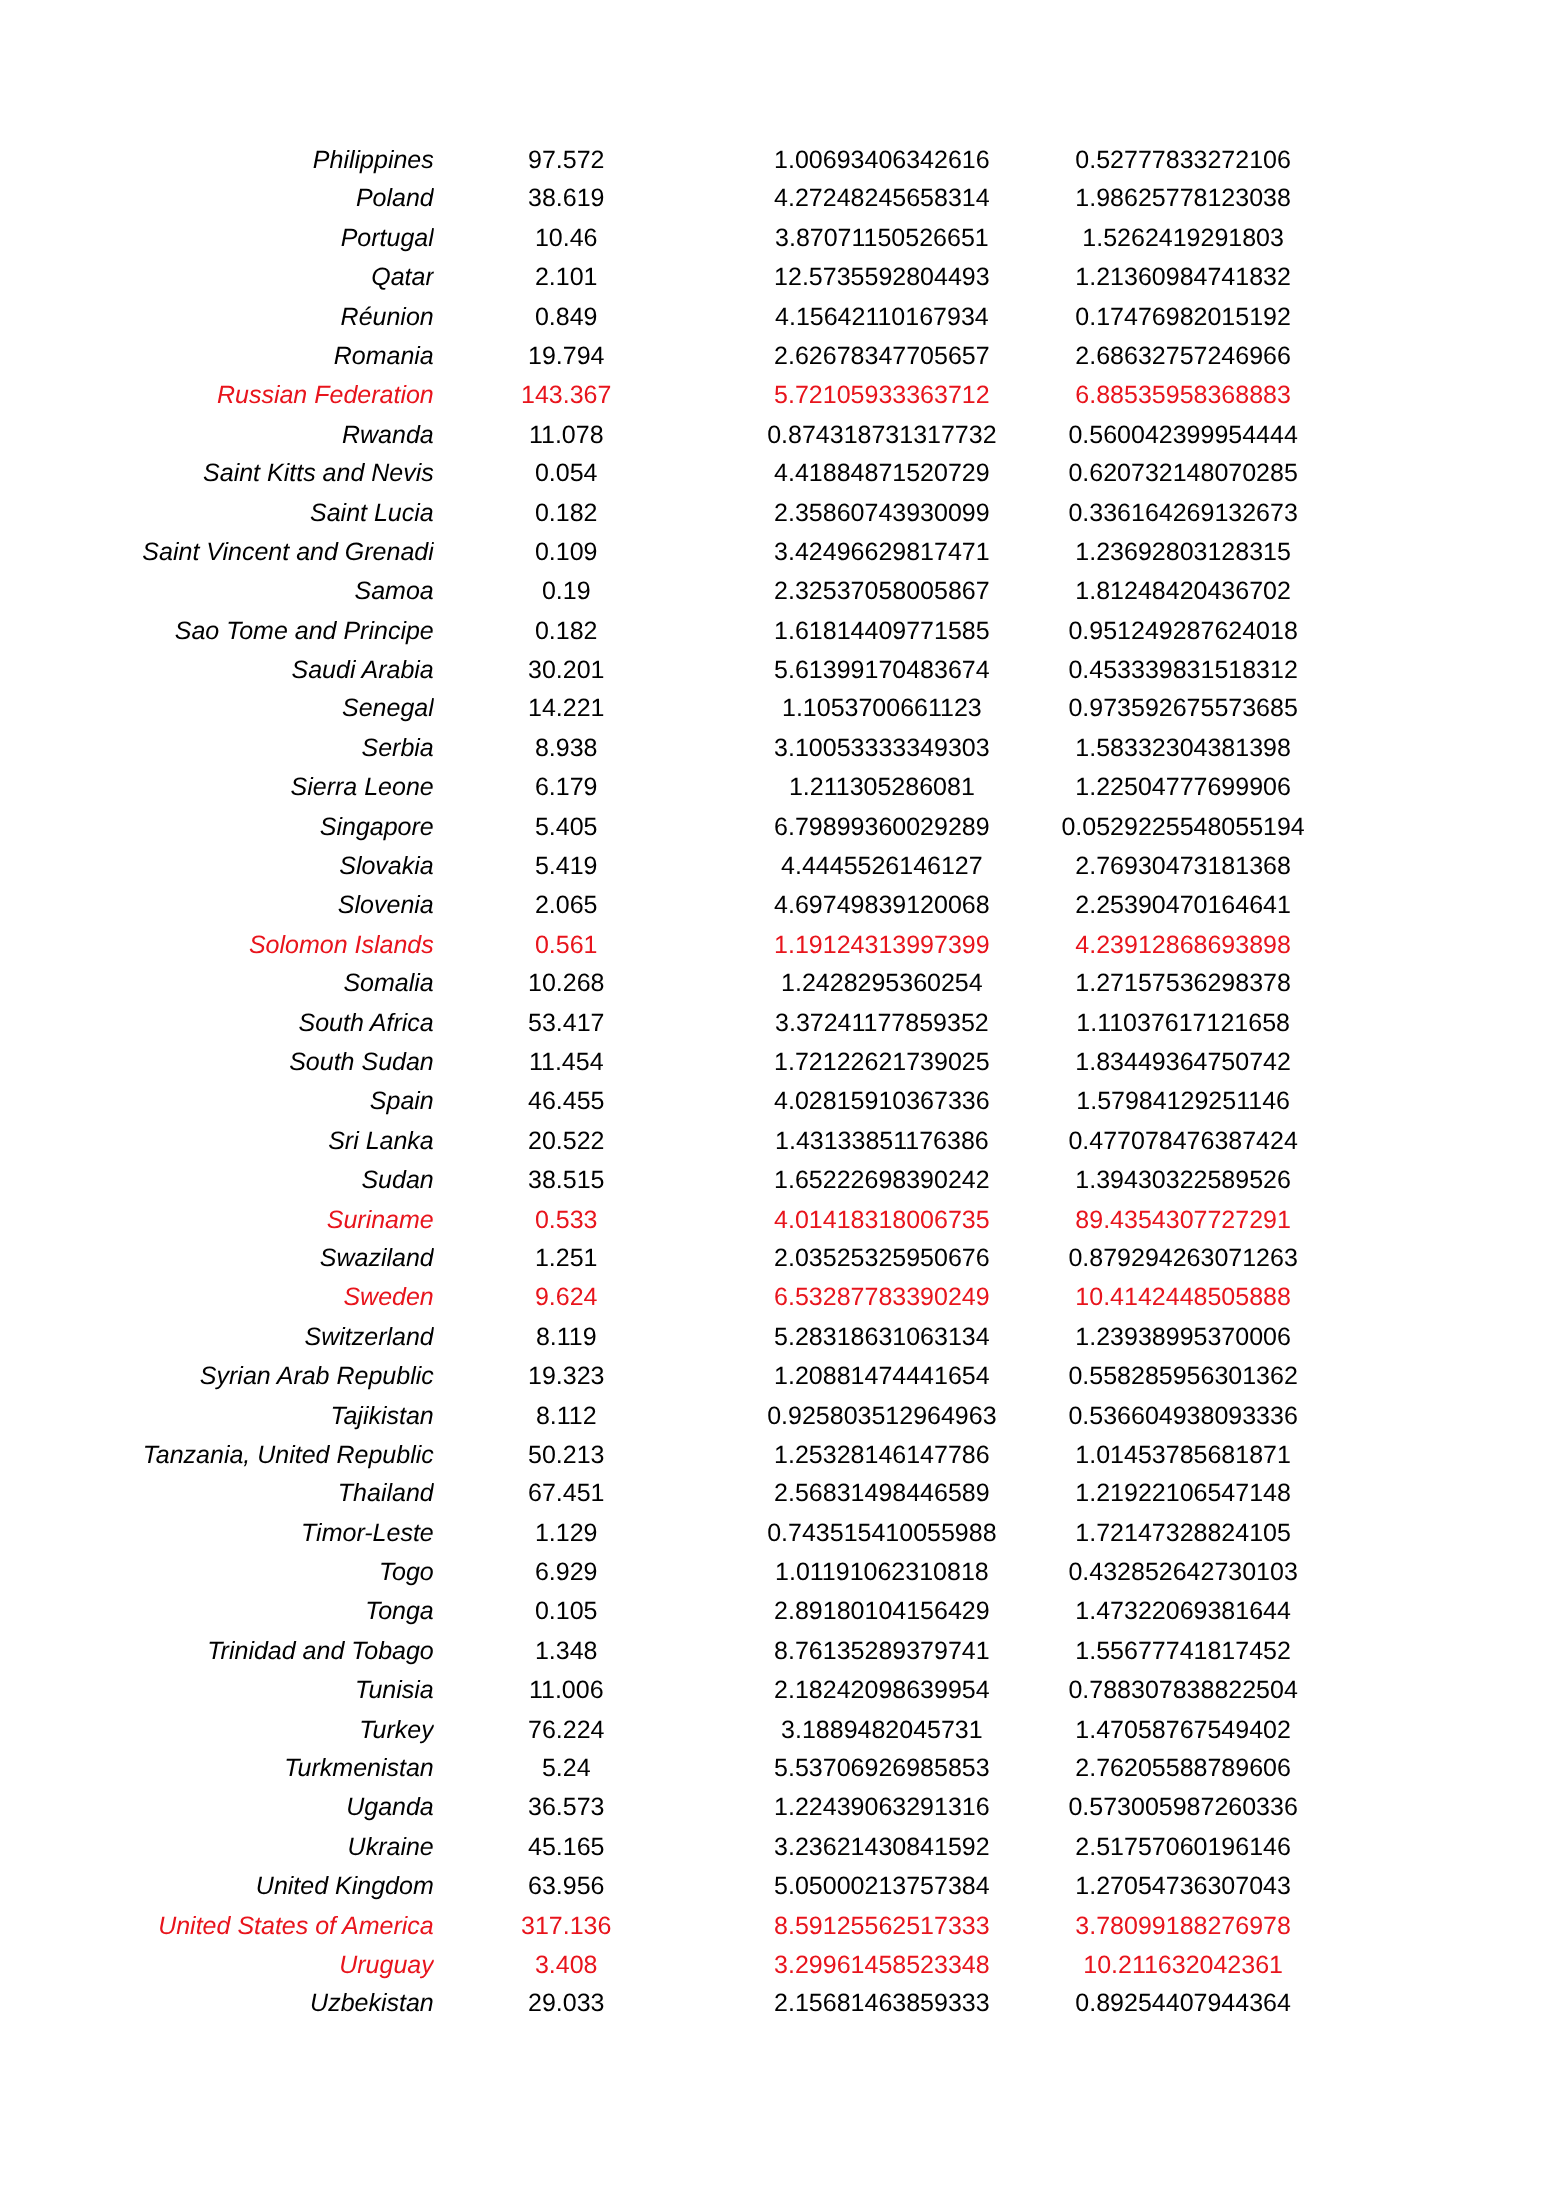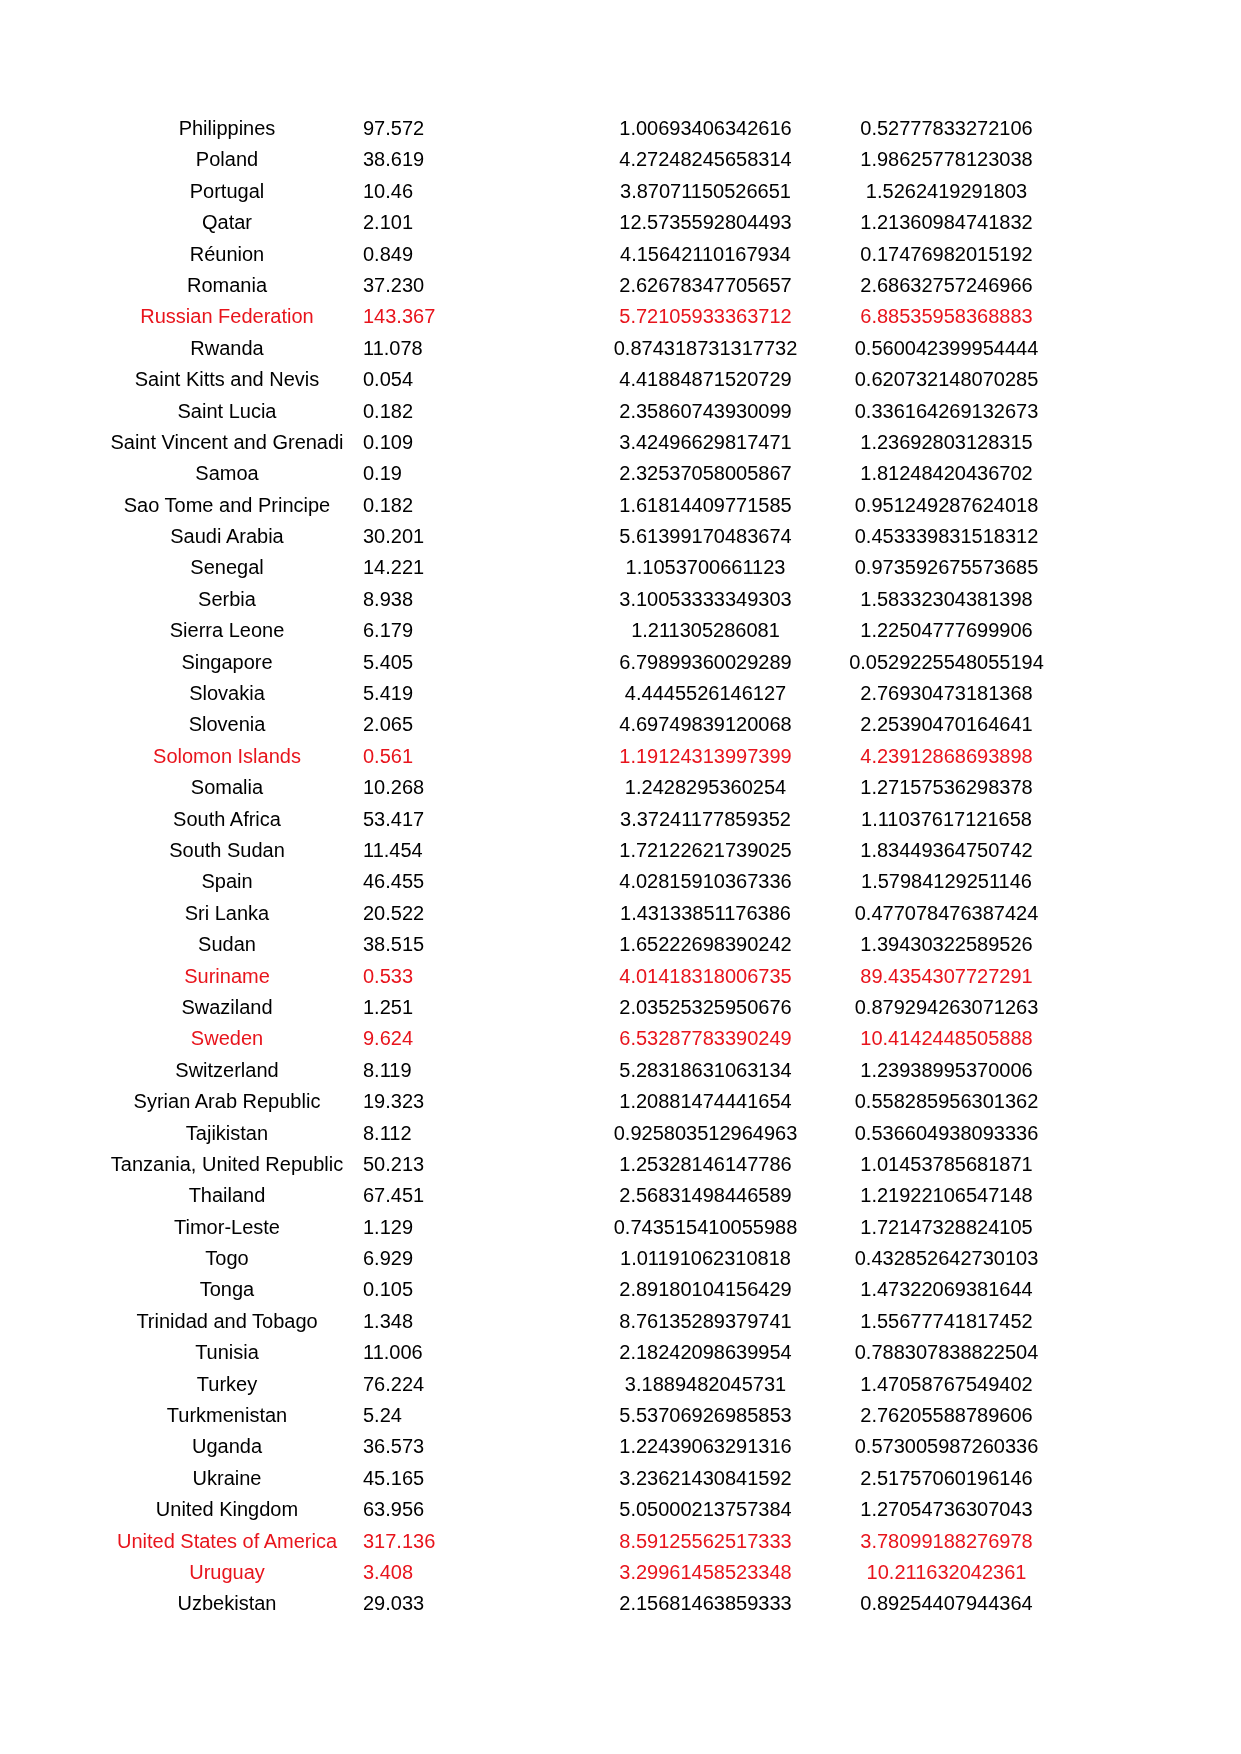--- a/index.html
+++ b/index.html
@@ -2,22 +2,22 @@
 <html><head>
 <meta charset="utf-8">
 <style>
   html, body { margin: 0; padding: 0; background: #ffffff; }
   body { width: 1241px; height: 1754px; position: relative; overflow: hidden;
          font-family: "Liberation Sans", "DejaVu Sans", sans-serif; }
   .sheet { position: absolute; left: 107px; top: 113px; }
   .row { position: relative; height: 31.4px; font-size: 20px; line-height: 31.4px; color: #000; white-space: nowrap; }
   .row.hl { color: #e8141c; }
   .cell { position: absolute; top: 0; }
-  .c-name { left: 0; width: 240px; overflow: hidden; text-align: center; }
-  .c-pop { right: auto; left: 256px; width: 238px; text-align: left; }
+  .c-name { left: 0; width: 240px; overflow: hidden; text-align: right; font-style: italic; }
+  .c-pop { right: auto; left: 227px; width: 238px; text-align: center; }
   .c-a { left: 478px; width: 241px; text-align: center; }
   .c-b { left: 719px; width: 241px; text-align: center; }
 </style>
 </head>
 <body>
 
 <div class="sheet" id="sheet">
     <div class="row">
     <span class="cell c-name">Philippines</span>
     <span class="cell c-pop">97.572</span>
@@ -43,21 +43,21 @@
     <span class="cell c-b">1.21360984741832</span>
   </div>
     <div class="row">
     <span class="cell c-name">Réunion</span>
     <span class="cell c-pop">0.849</span>
     <span class="cell c-a">4.15642110167934</span>
     <span class="cell c-b">0.17476982015192</span>
   </div>
     <div class="row">
     <span class="cell c-name">Romania</span>
-    <span class="cell c-pop">37.230</span>
+    <span class="cell c-pop">19.794</span>
     <span class="cell c-a">2.62678347705657</span>
     <span class="cell c-b">2.68632757246966</span>
   </div>
     <div class="row hl" style="color: rgb(232, 20, 28);">
     <span class="cell c-name">Russian Federation</span>
     <span class="cell c-pop">143.367</span>
     <span class="cell c-a">5.72105933363712</span>
     <span class="cell c-b">6.88535958368883</span>
   </div>
     <div class="row">

